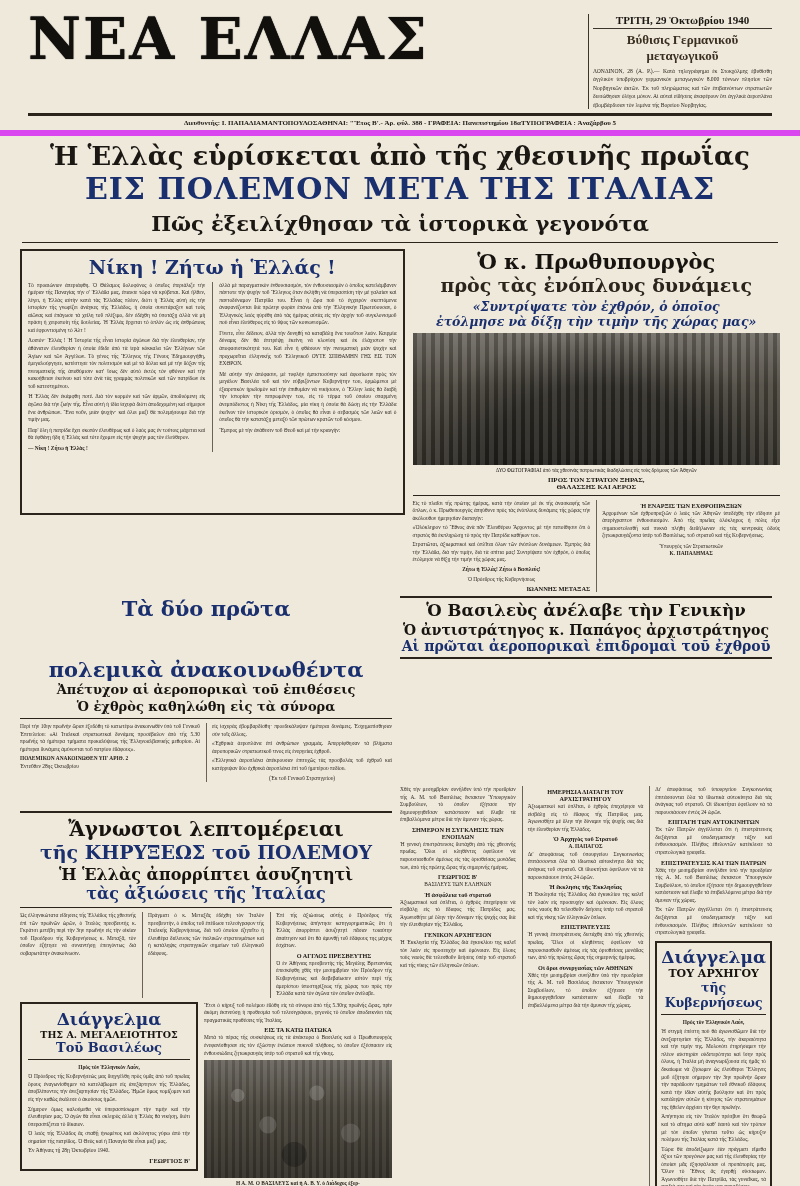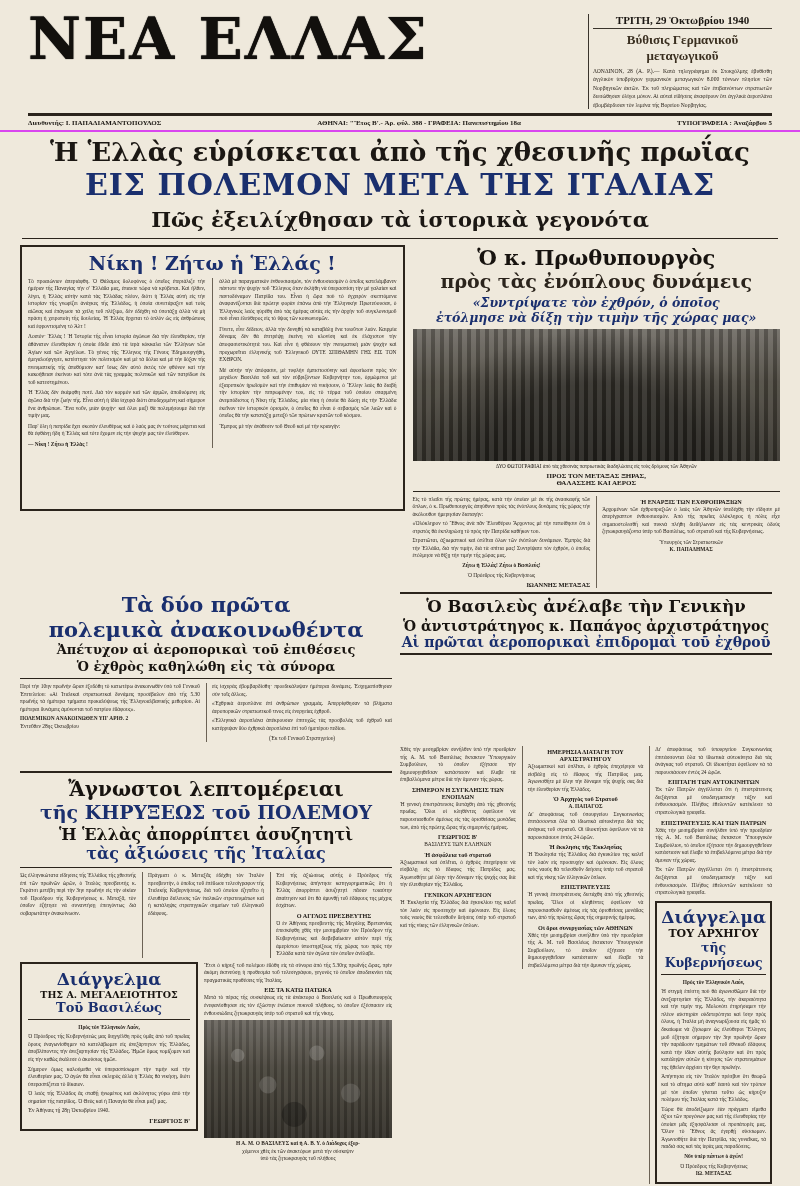--- a/index.html
+++ b/index.html
@@ -53,24 +53,24 @@
   .mast-blurb{
     font-size:5.6px;line-height:1.5;text-align:justify;color:#2b241c;
   }
   .mast-rule{
     border-top:2px solid #2b241c;
     border-bottom:1px solid #2b241c;
     margin:4px 28px 0 28px;
     height:0;
   }
   .imprint{
-    display:flex;justify-content:space-between;
+    display:flex;justify-content:center;
     font-size:7px;font-weight:bold;
     padding:3px 28px 3px 28px;
-    border-bottom:2px solid #d946ef;
+    border-bottom:6px solid #d946ef;
     margin:0 0 0 0;
   }
   .imprint span{white-space:nowrap;}
   
   .headline-wrap{padding:6px 22px 0 22px;text-align:center;}
   .hl1{
     font-size:26px;font-weight:bold;line-height:1.08;
     font-family:"DejaVu Serif", serif;
   }
   .hl2{
@@ -183,21 +183,21 @@
       </div>
     </div>
 
     <div class="col" style="width:372px;">
       <div class="head-dark" style="font-size:21px;">Ὁ κ. Πρωθυπουργὸς</div>
       <div class="head-dark" style="font-size:19px;color:#2b241c;">πρὸς τὰς ἐνόπλους δυνάμεις</div>
       <div class="head-blue hdr-q" style="font-size:12.5px;margin-top:3px;">«Συντρίψατε τὸν ἐχθρόν, ὁ ὁποῖος</div>
       <div class="head-blue hdr-q" style="font-size:12.5px;">ἐτόλμησε νὰ δίξῃ τὴν τιμὴν τῆς χώρας μας»</div>
       <div class="photo photo-people" style="height:132px;margin-top:4px;"></div>
       <div class="caption" style="font-size:5.2px;font-weight:normal;">ΔΥΟ ΦΩΤΟΓΡΑΦΙΑΙ ἀπὸ τὰς χθεσινὰς πατριωτικὰς διαδηλώσεις εἰς τοὺς δρόμους τῶν Ἀθηνῶν</div>
-      <div class="sm-head">ΠΡΟΣ ΤΟΝ ΜΕΤΑΞΑΣ ΞΗΡΑΣ,</div>
+      <div class="sm-head">ΠΡΟΣ ΤΟΝ ΣΤΡΑΤΟΝ ΞΗΡΑΣ,</div>
       <div class="sm-head" style="margin-top:-2px;text-align:center;">ΘΑΛΑΣΣΗΣ ΚΑΙ ΑΕΡΟΣ</div>
       <div class="sep"></div>
       <div style="display:flex;gap:6px;">
         <div style="flex:1;">
           <div class="tiny">Εἰς τὸ πλαῖσι τῆς πρώτης ἡμέρας, κατὰ τὴν ὁποίαν μὲ ἐκ τῆς ἀνασκαφῆς τῶν ὅπλων, ὁ κ. Πρωθυπουργὸς ἀπηύθυνε πρὸς τὰς ἐνόπλους δυνάμεις τῆς χώρας τὴν ἀκόλουθον ἡμερησίαν διαταγήν:</div>
           <div class="tiny" style="margin-top:2px;">«Ὁλόκληρον τὸ Ἔθνος ἀνὰ πᾶν Ἐλευθέρου Ἄρχοντος μὲ τὴν πεποίθησιν ὅτι ὁ στρατὸς θὰ ἐκπληρώσῃ τὸ πρὸς τὴν Πατρίδα καθῆκον του.</div>
           <div class="tiny" style="margin-top:2px;">Στρατιῶται, ἀξιωματικοὶ καὶ ὁπλῖται ὅλων τῶν ἐνόπλων δυνάμεων. Ἐμπρὸς διὰ τὴν Ἑλλάδα, διὰ τὴν τιμήν, διὰ τὰ σπίτια μας! Συντρίψατε τὸν ἐχθρόν, ὁ ὁποῖος ἐτόλμησε νὰ θίξῃ τὴν τιμὴν τῆς χώρας μας.</div>
           <div class="tiny b center" style="margin-top:2px;">Ζήτω ἡ Ἑλλάς! Ζήτω ὁ Βασιλεύς!</div>
           <div class="tiny center" style="margin-top:2px;">Ὁ Πρόεδρος τῆς Κυβερνήσεως</div>
           <div class="sig">ΙΩΑΝΝΗΣ ΜΕΤΑΞΑΣ</div>
@@ -208,21 +208,21 @@
           <div class="tiny center" style="margin-top:3px;">Ὑπουργὸς τῶν Στρατιωτικῶν</div>
           <div class="tiny b center">Κ. ΠΑΠΑΔΗΜΑΣ</div>
         </div>
       </div>
     </div>
   </div>
 
   <div class="cols" style="padding-top:4px;align-items:flex-start;">
     <div class="col" style="width:372px;">
       <div class="head-blue" style="font-size:21px;">Τὰ δύο πρῶτα</div>
-      <div class="head-blue" style="font-size:21px;">πολεμικὰ ἀνακοινωθέντα</div>
+      <div class="head-blue" style="font-size:21px;margin-top:36px;">πολεμικὰ ἀνακοινωθέντα</div>
       <div class="head-dark" style="font-size:13px;">Ἀπέτυχον αἱ ἀεροπορικαὶ τοῦ ἐπιθέσεις</div>
       <div class="head-dark" style="font-size:13px;margin-top:2px;">Ὁ ἐχθρὸς καθηλώθη εἰς τὰ σύνορα</div>
       <div class="sep"></div>
       <div style="display:flex;gap:6px;">
         <div style="flex:1;">
           <div class="tiny">Περὶ τὴν 10ην πρωϊνὴν ὥραν ἐξεδόθη τὸ κατωτέρω ἀνακοινωθὲν ὑπὸ τοῦ Γενικοῦ Ἐπιτελείου: «Αἱ Ἰταλικαὶ στρατιωτικαὶ δυνάμεις προσέβαλον ἀπὸ τῆς 5.30 πρωϊνῆς τὰ ἡμέτερα τμήματα προκαλύψεως τῆς Ἑλληνοαλβανικῆς μεθορίου. Αἱ ἡμέτεραι δυνάμεις ἀμύνονται τοῦ πατρίου ἐδάφους».</div>
           <div class="tiny b" style="margin-top:2px;">ΠΟΛΕΜΙΚΟΝ ΑΝΑΚΟΙΝΩΘΕΝ ΥΠ' ΑΡΙΘ. 2</div>
           <div class="tiny">Ἐντεῦθεν 28ης Ὀκτωβρίου</div>
         </div>
         <div style="flex:1;border-left:1px solid #6b6255;padding-left:5px;">

